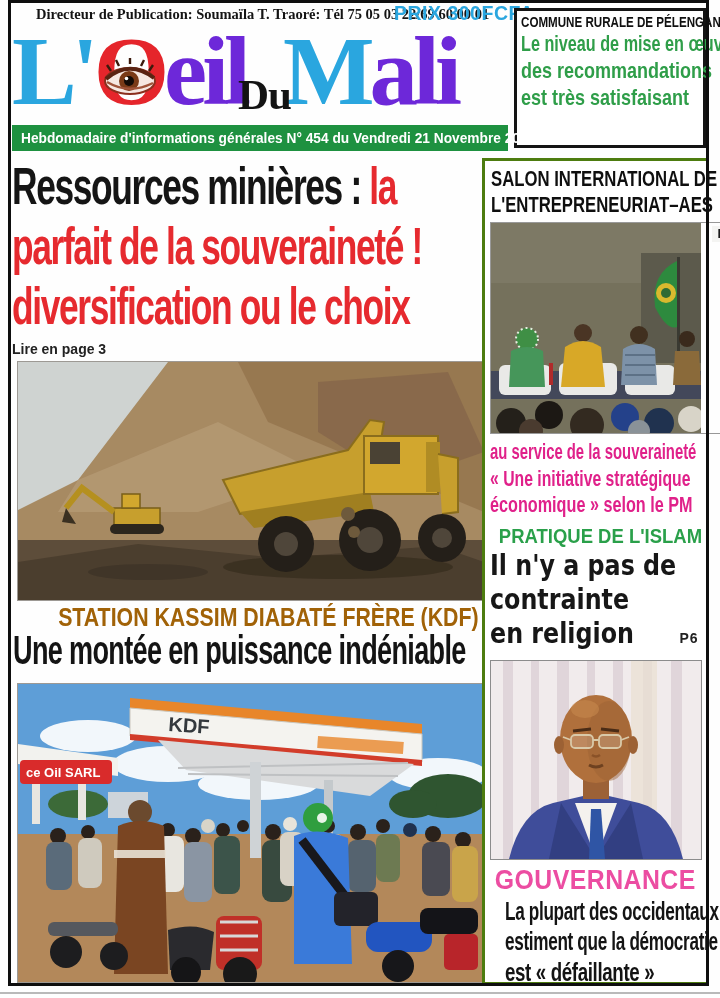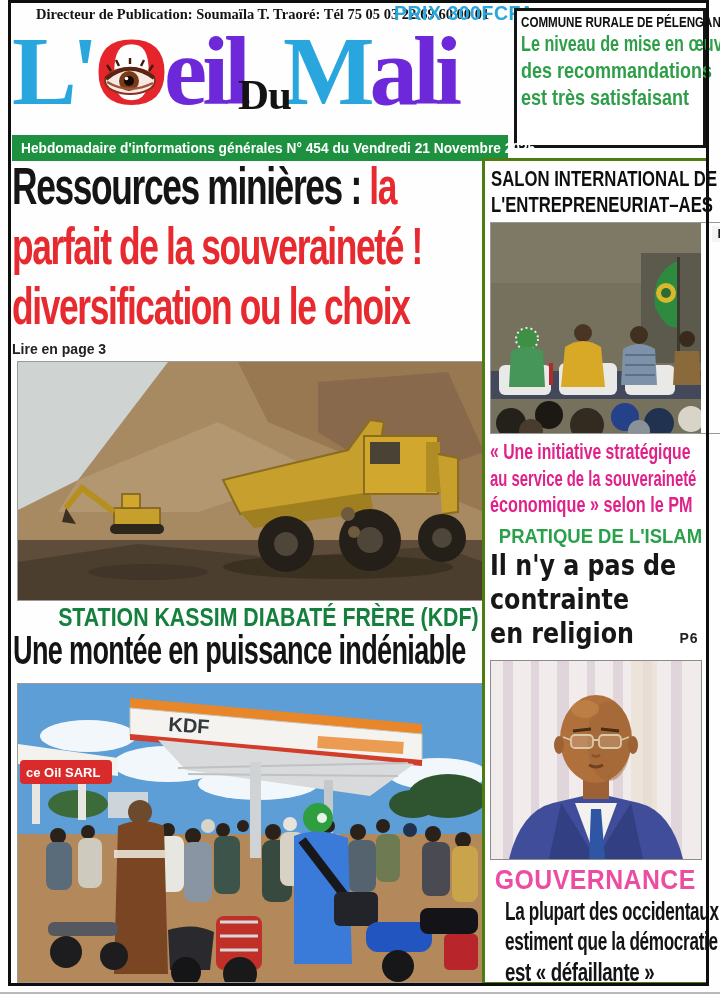--- a/index.html
+++ b/index.html
@@ -21,34 +21,34 @@
 
   
   .masthead{position:absolute;left:12px;top:22px;width:500px;height:106px;display:flex;align-items:flex-start;font-family:"Liberation Serif",serif;font-weight:bold;font-size:97px;line-height:100px;letter-spacing:-5px;}
   .mh-blue{color:#2aa6df;}
   .mh-red{color:#6d28d9;}
   .mh-o{position:relative;color:#e5252b;}
   .mh-eye{position:absolute;left:52%;top:56%;transform:translate(-50%,-50%);}
   .mh-du{font-size:43px;line-height:43px;color:#131313;align-self:flex-end;margin:0 -6px 12px -8px;letter-spacing:-1px;z-index:2;}
 
   
-  .tagbar{position:absolute;left:12px;top:135px;width:496px;height:26px;background:#1e9140;color:#fff;font-weight:bold;font-size:15.5px;line-height:26px;padding-left:9px;box-sizing:border-box;}
+  .tagbar{position:absolute;left:12px;top:125px;width:496px;height:26px;background:#1e9140;color:#fff;font-weight:bold;font-size:15.5px;line-height:26px;padding-left:9px;box-sizing:border-box;}
 
   
   .lead{position:absolute;left:12px;top:156px;width:413px;}
   .h1line{font-weight:bold;font-size:52px;line-height:60px;letter-spacing:-2px;white-space:pre;}
   .h1black{color:#151515;}
   .h1red{color:#e62a2f;}
   .readmore{position:absolute;left:12px;top:341px;width:470px;font-size:14px;font-weight:bold;color:#222;}
 
   .photo{position:absolute;outline:1px solid rgba(40,30,20,.45);overflow:hidden;background:#888;}
   .mining{left:18px;top:362px;width:466px;height:238px;}
   .gas{left:18px;top:684px;width:466px;height:298px;}
 
-  .station-kicker{position:absolute;left:12px;top:602px;width:472px;text-align:center;font-size:26px;font-weight:bold;color:#15803d;}
+  .station-kicker{position:absolute;left:12px;top:602px;width:472px;text-align:center;font-size:26px;font-weight:bold;color:#a16207;}
   .montee{position:absolute;left:13px;top:627px;width:472px;font-size:41px;font-weight:bold;color:#141414;letter-spacing:-1px;}
 
   
   .rightbox{position:absolute;left:482px;top:158px;width:227px;height:827px;border:3px solid #4d7c0f;box-sizing:border-box;background:#fff;}
   .salon{padding:5px 2px 2px 6px;font-size:22px;font-weight:bold;line-height:26px;color:#0f0f0f;}
   .panel-wrap{position:relative;margin:3px 5px 0 6px;width:252px;height:210px;outline:1px solid rgba(0,0,0,.4);}
   .p3chip{position:absolute;top:3px;right:2px;background:#f4f4f2;color:#1a1a1a;font-size:12.5px;font-weight:bold;padding:1px 5px;}
   .initiative{padding:6px 0 0 5px;font-size:22.5px;font-weight:bold;color:#e0218a;line-height:26.5px;}
   .islam-kicker{margin-top:5px;text-align:center;font-size:21px;font-weight:bold;color:#2aa04a;}
   .islam-head{padding-left:5px;font-family:"DejaVu Sans",sans-serif;font-weight:bold;font-size:29px;line-height:34px;color:#171717;}
@@ -289,22 +289,22 @@
           <circle cx="168" cy="200" r="15" fill="#20324f"></circle>
           <circle cx="200" cy="196" r="13" fill="#d8d4c8"></circle>
           <circle cx="40" cy="208" r="12" fill="#4a3b2f"></circle>
           <circle cx="148" cy="208" r="11" fill="#8a9298"></circle>
         </g>
       </svg>
       <div class="p3chip">P 3</div>
     </div>
 
     <div class="initiative">
+      <div><span class="cond" style="transform:scaleX(0.66)">au service de la souveraineté</span></div>
       <div><span class="cond" style="transform:scaleX(0.70)">« Une initiative stratégique</span></div>
-      <div><span class="cond" style="transform:scaleX(0.66)">au service de la souveraineté</span></div>
       <div><span class="cond" style="transform:scaleX(0.72)">économique » selon le PM</span></div>
     </div>
 
     <div class="islam-kicker"><span class="condc" style="transform:scaleX(0.88)">PRATIQUE DE L'ISLAM</span></div>
     <div class="islam-head">
       <div><span class="cond" style="transform:scaleX(0.82)">Il n'y a pas de</span></div>
       <div><span class="cond" style="transform:scaleX(0.82)">contrainte</span></div>
       <div><span class="cond" style="transform:scaleX(0.82)">en religion</span><span class="pref-small" style="margin-left:14px">P6</span></div>
     </div>
 

